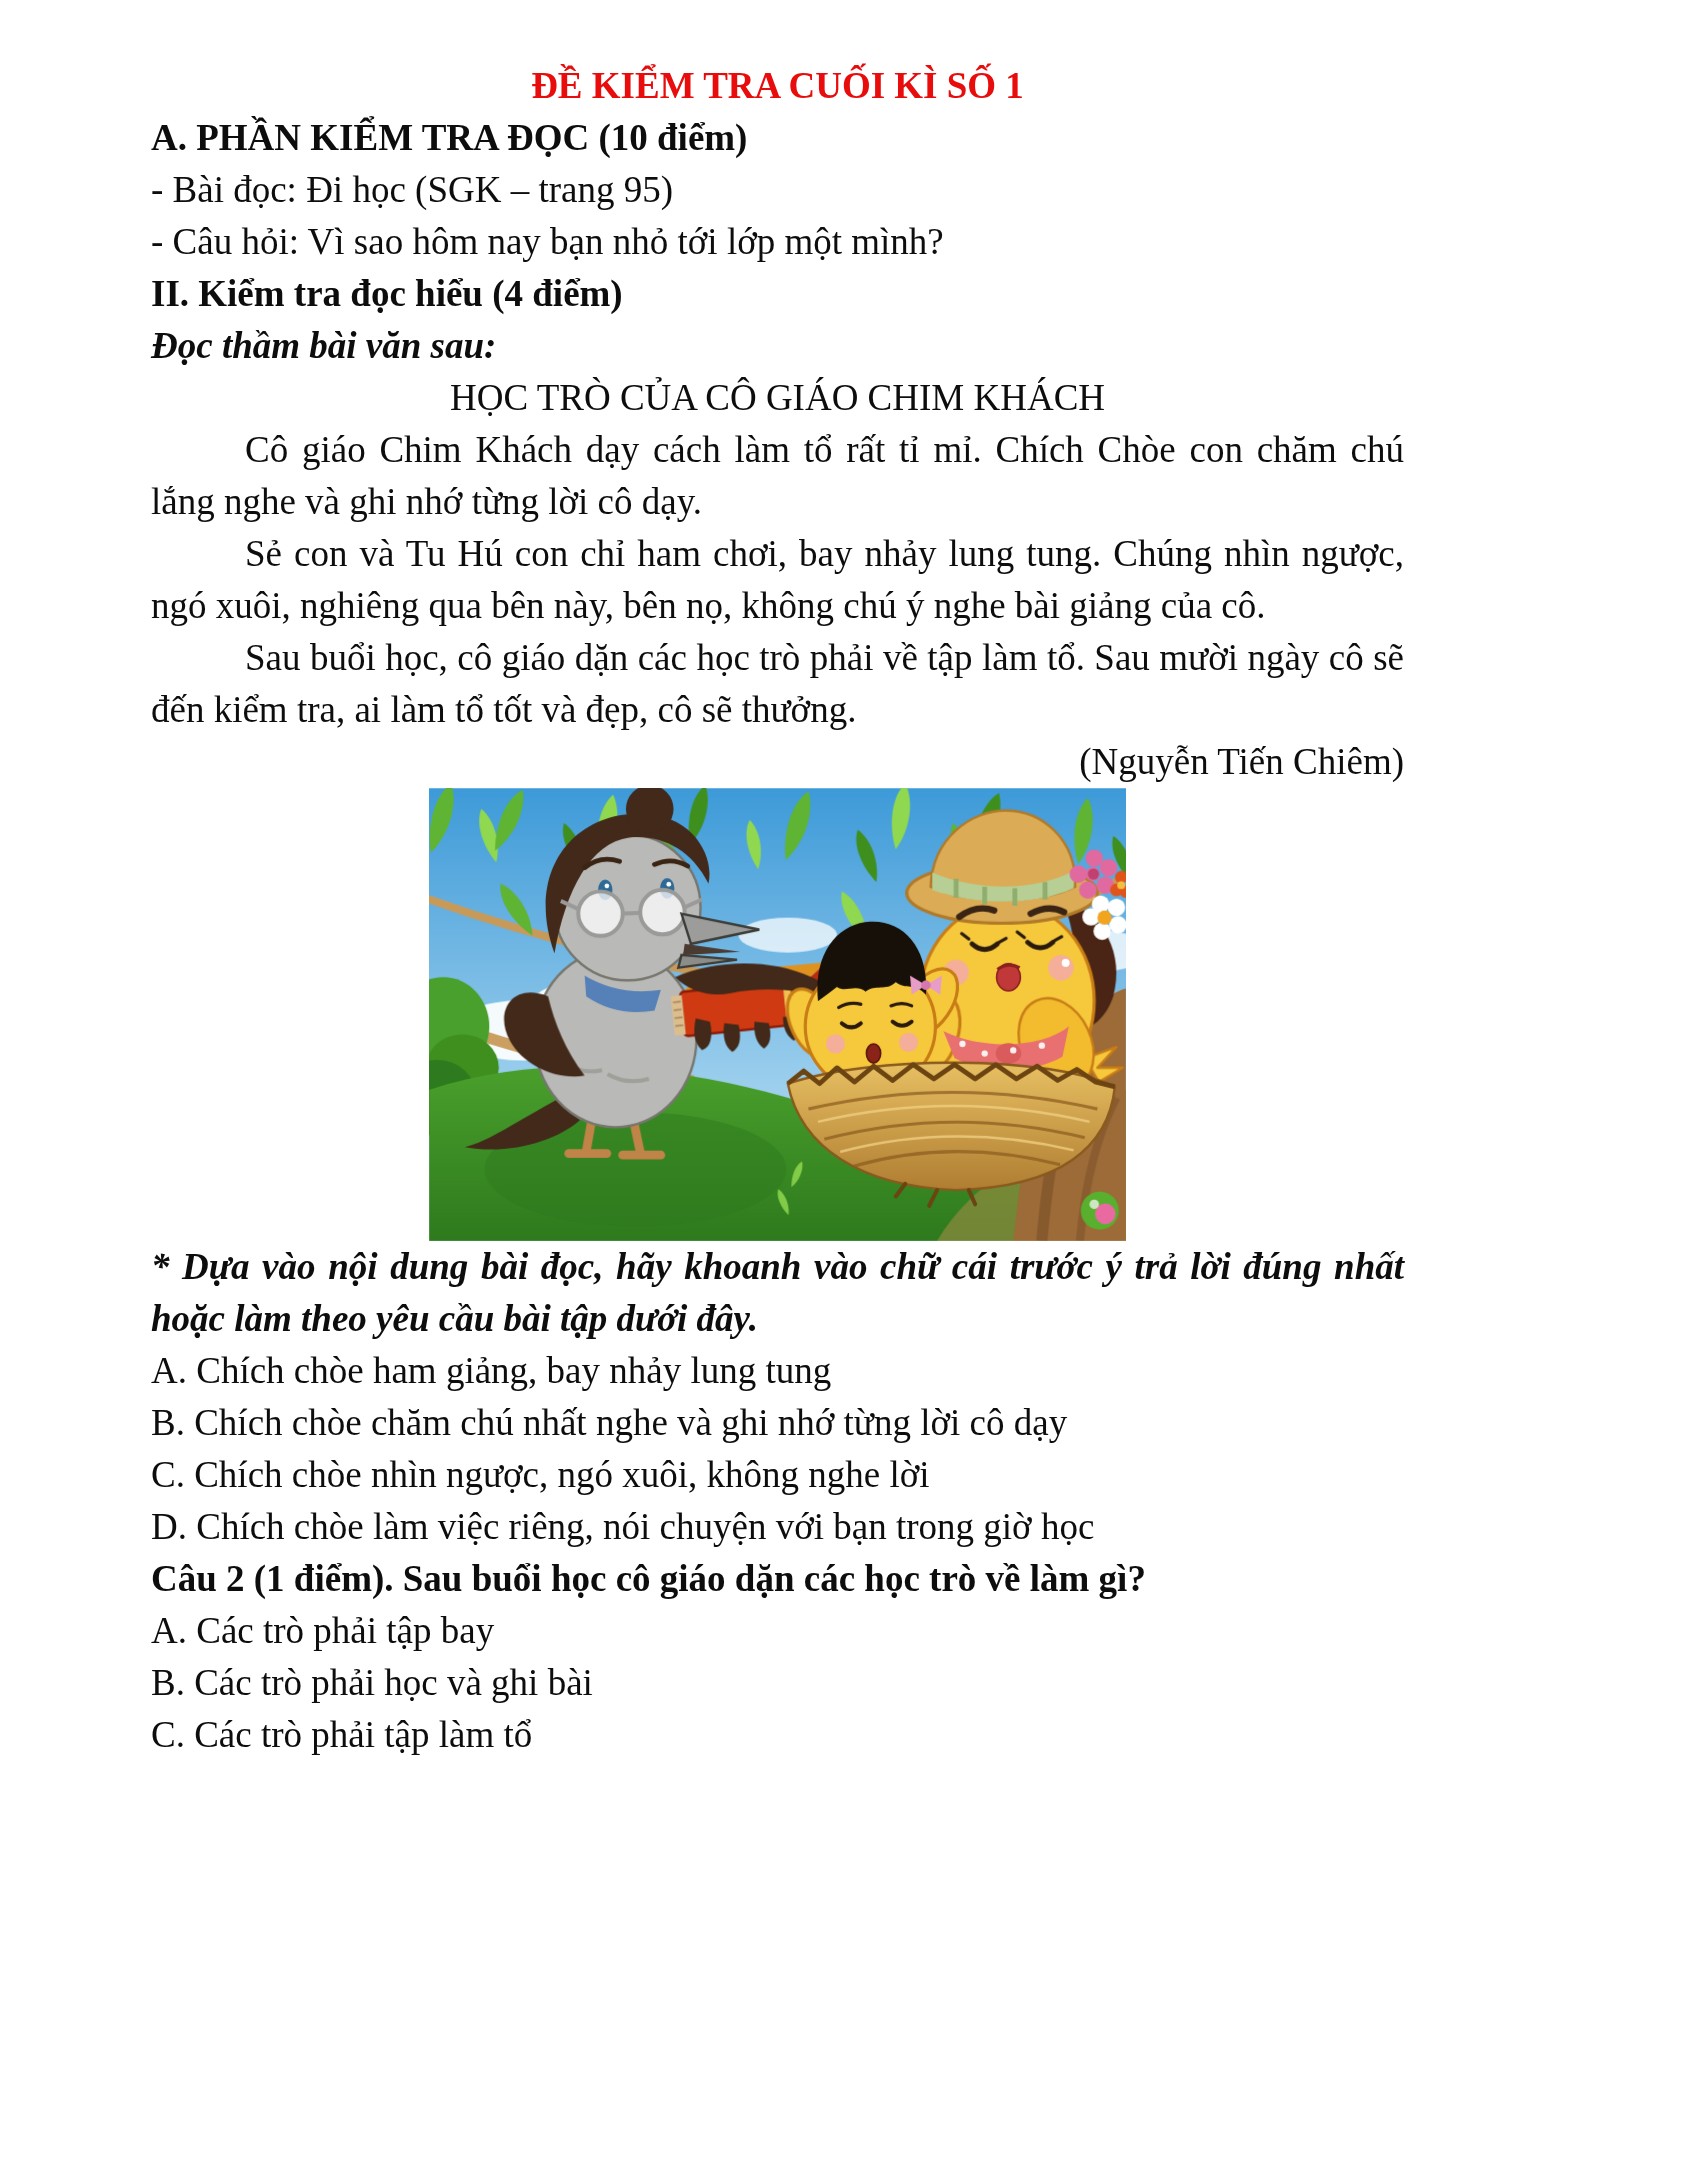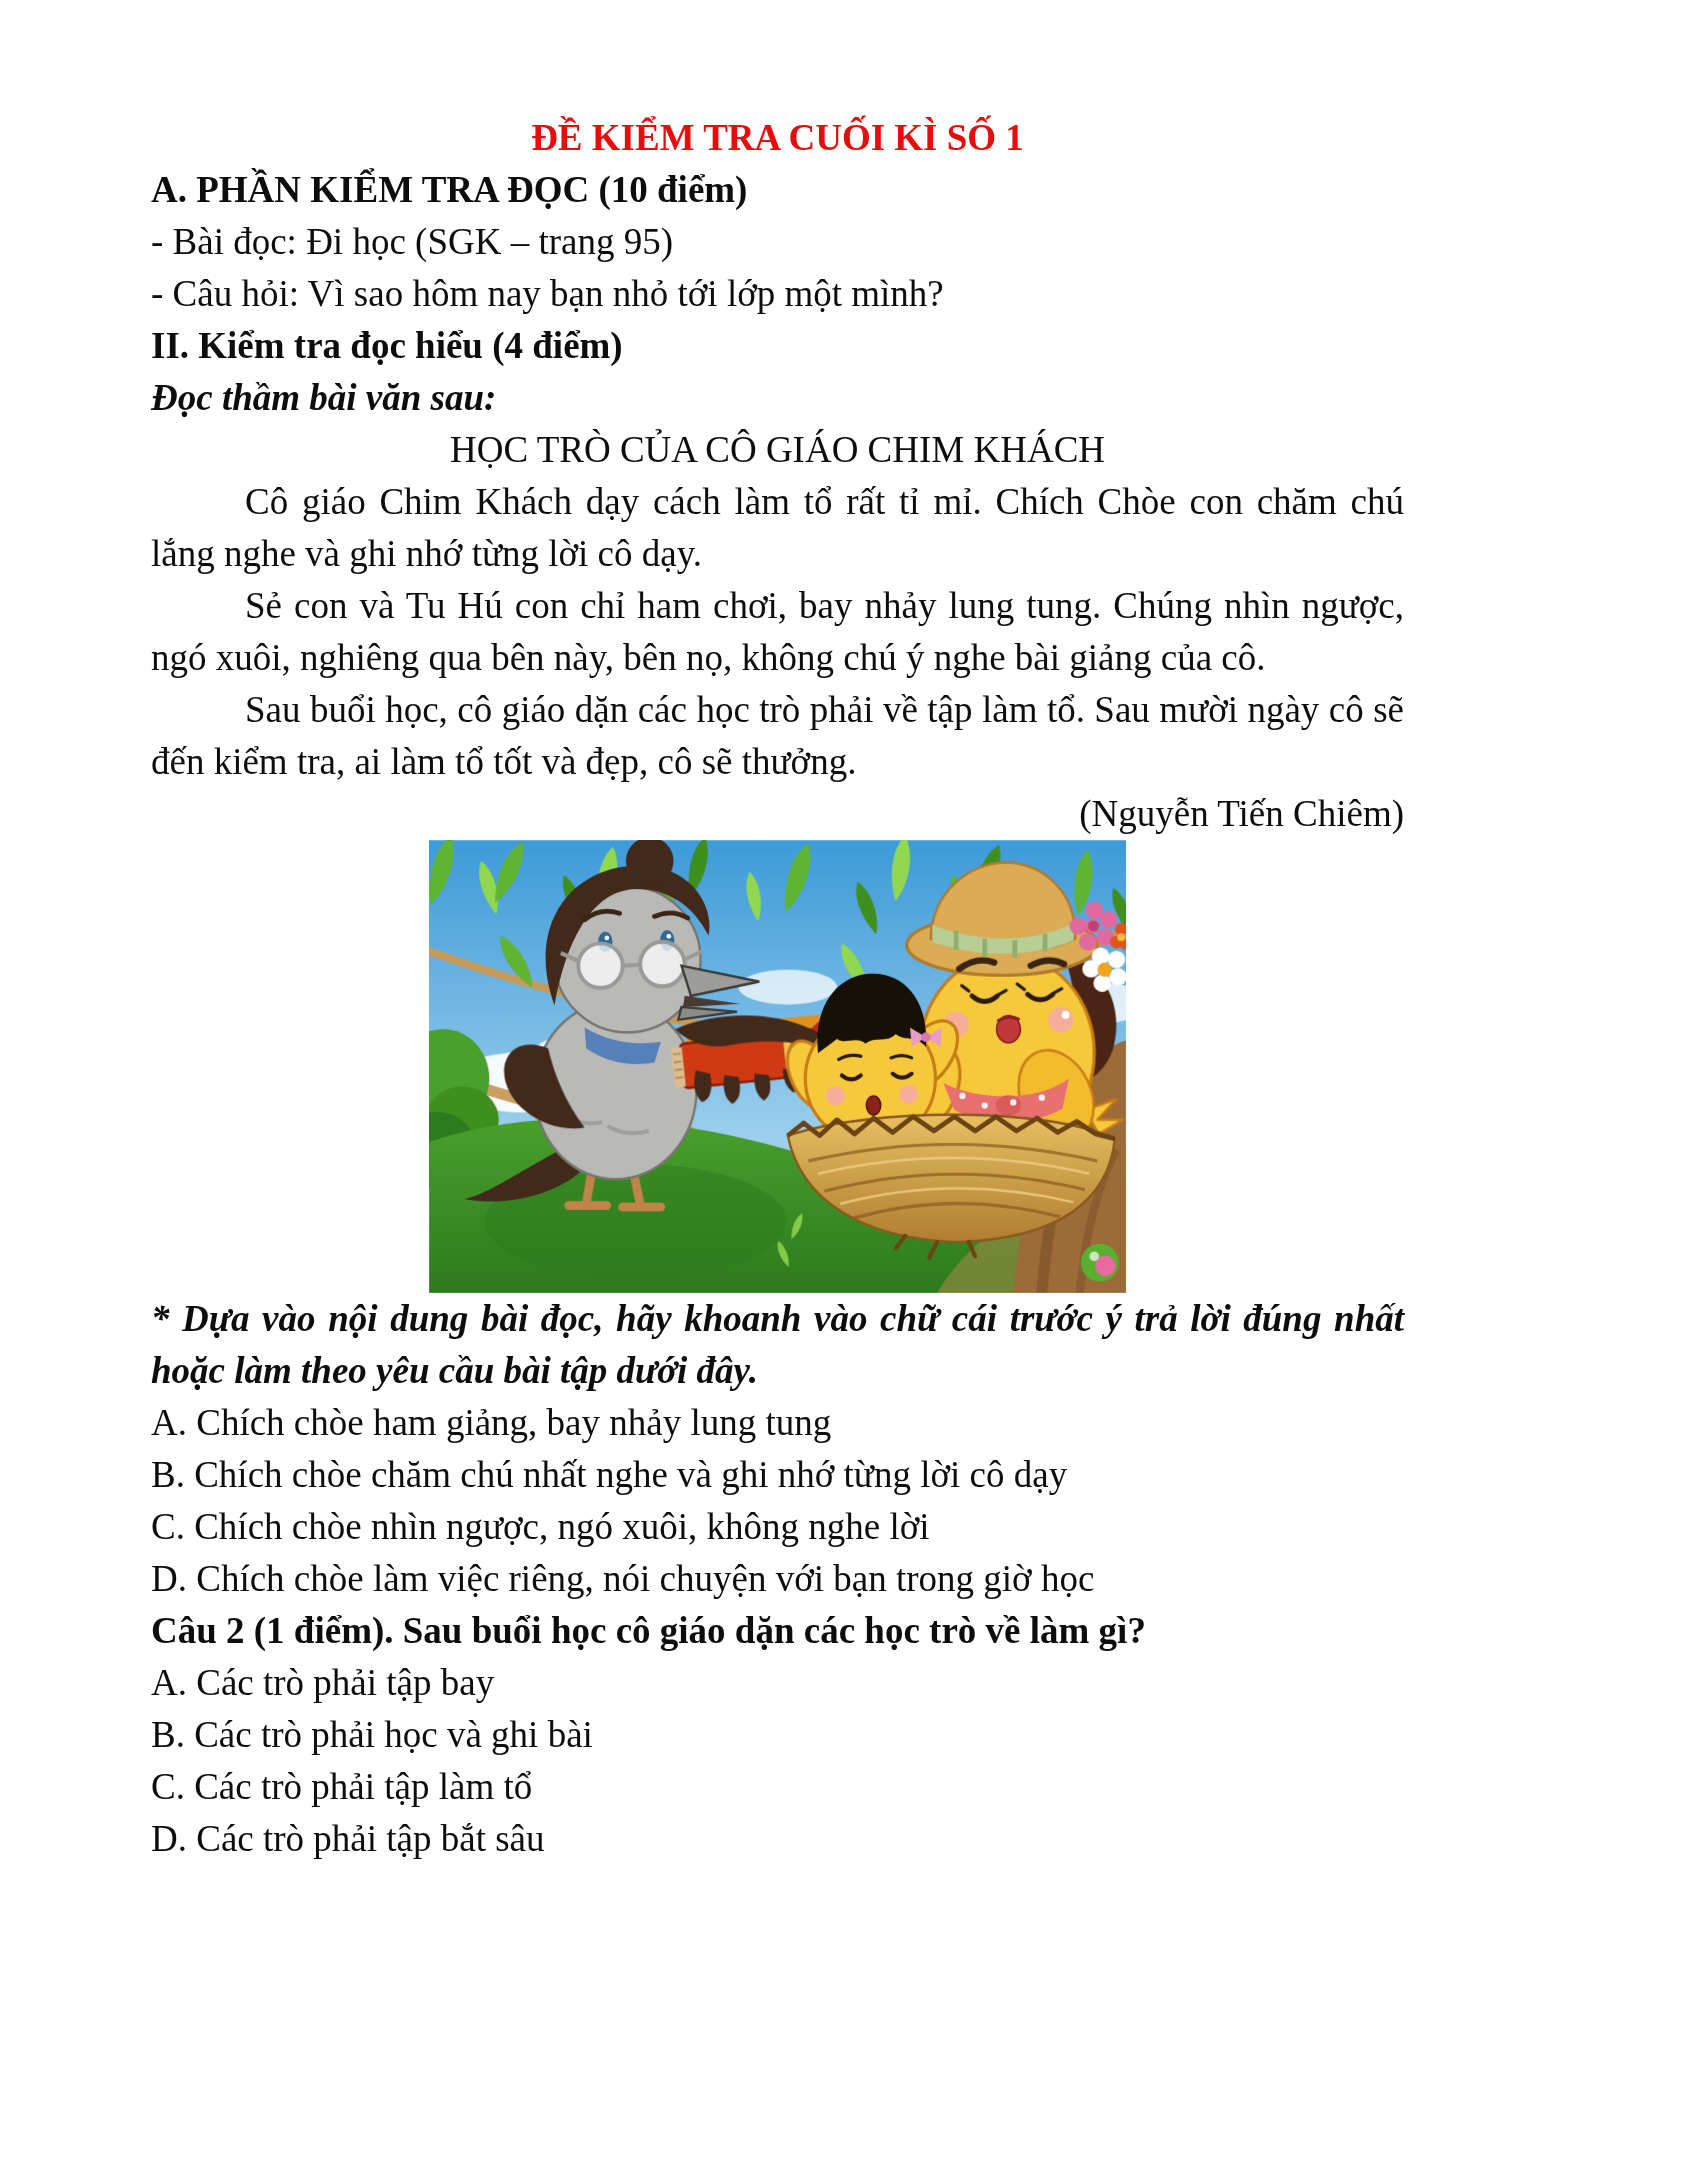--- a/index.html
+++ b/index.html
@@ -8,21 +8,21 @@
   }
   html,body{margin:0;padding:0;background:#ffffff;}
   body{
     width:1687px;height:2183px;
     font-family:"Liberation Serif", serif;
     color:var(--ink);
   }
   .page{
     box-sizing:border-box;
     width:1555px;height:2183px;
-    padding:112px 151px 0 151px;
+    padding:60px 151px 0 151px;
     background:#ffffff;
     overflow:hidden;
   }
   .ln{font-size:37px;line-height:52px;margin:0;}
   .bold{font-weight:bold;}
   .bi{font-weight:bold;font-style:italic;}
   .doc-title{
     text-align:center;font-weight:bold;
     color:var(--accent-red,#e80c0c);
   }
@@ -302,16 +302,15 @@
 
   <div class="ln">A. Chích chòe ham giảng, bay nhảy lung tung</div>
   <div class="ln">B. Chích chòe chăm chú nhất nghe và ghi nhớ từng lời cô dạy</div>
   <div class="ln">C. Chích chòe nhìn ngược, ngó xuôi, không nghe lời</div>
   <div class="ln">D. Chích chòe làm việc riêng, nói chuyện với bạn trong giờ học</div>
 
   <div class="ln bold">Câu 2 (1 điểm). Sau buổi học cô giáo dặn các học trò về làm gì?</div>
   <div class="ln">A. Các trò phải tập bay</div>
   <div class="ln">B. Các trò phải học và ghi bài</div>
   <div class="ln">C. Các trò phải tập làm tổ</div>
-  <div class="ln">D. Các trò phải tập bắt sâu</div>
 
 </div>
 
 
 </body></html>

